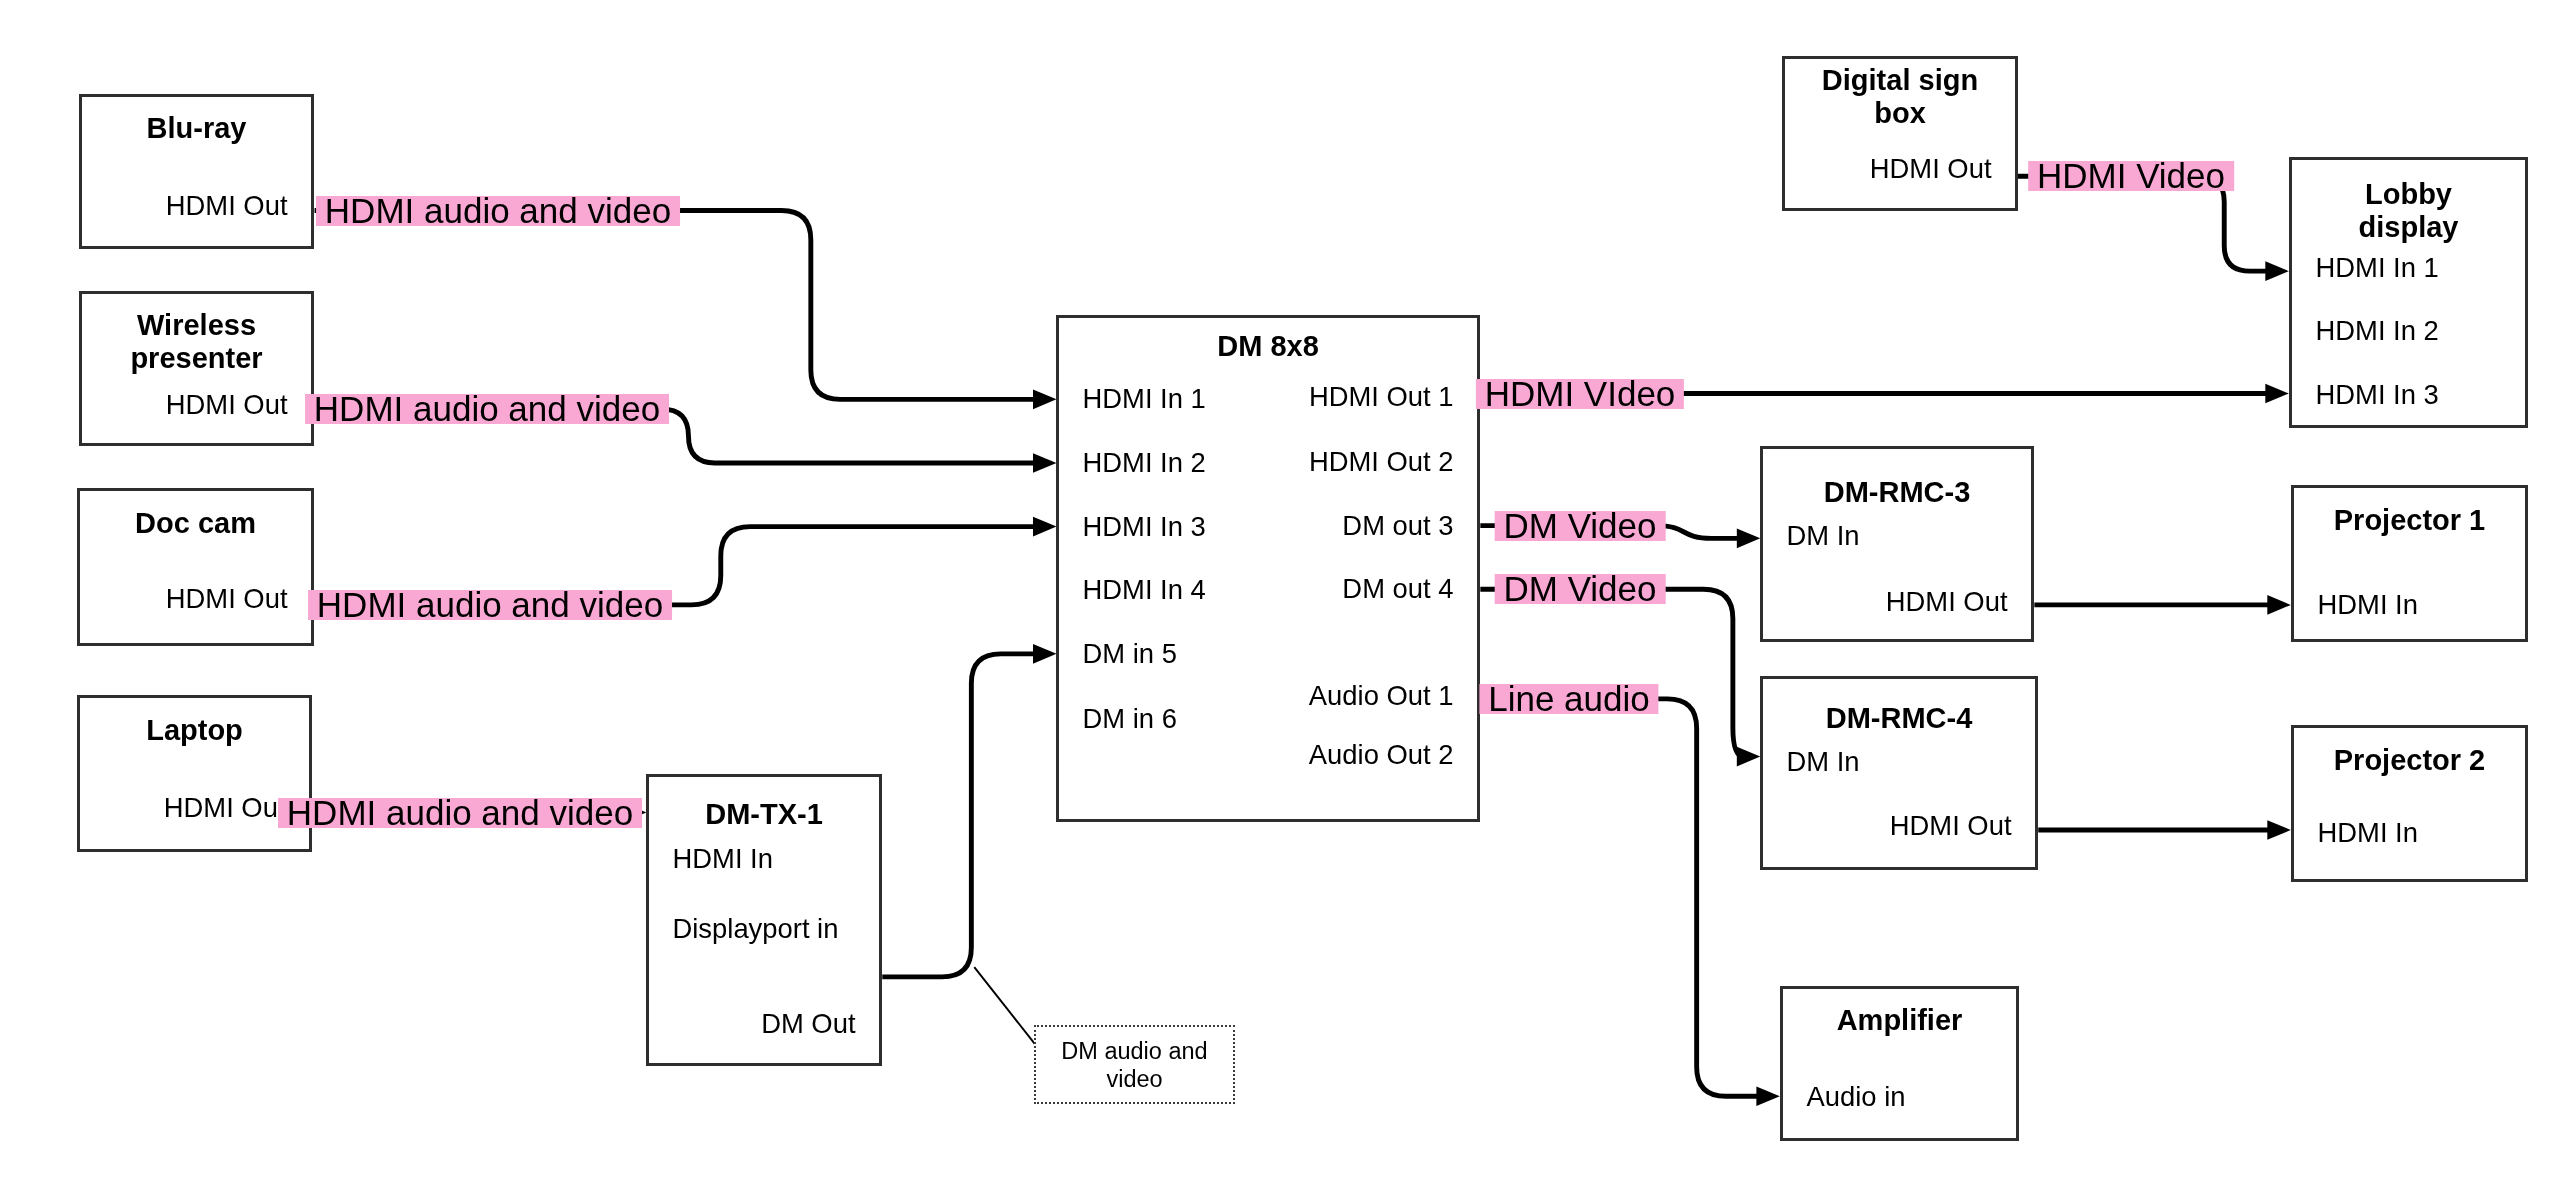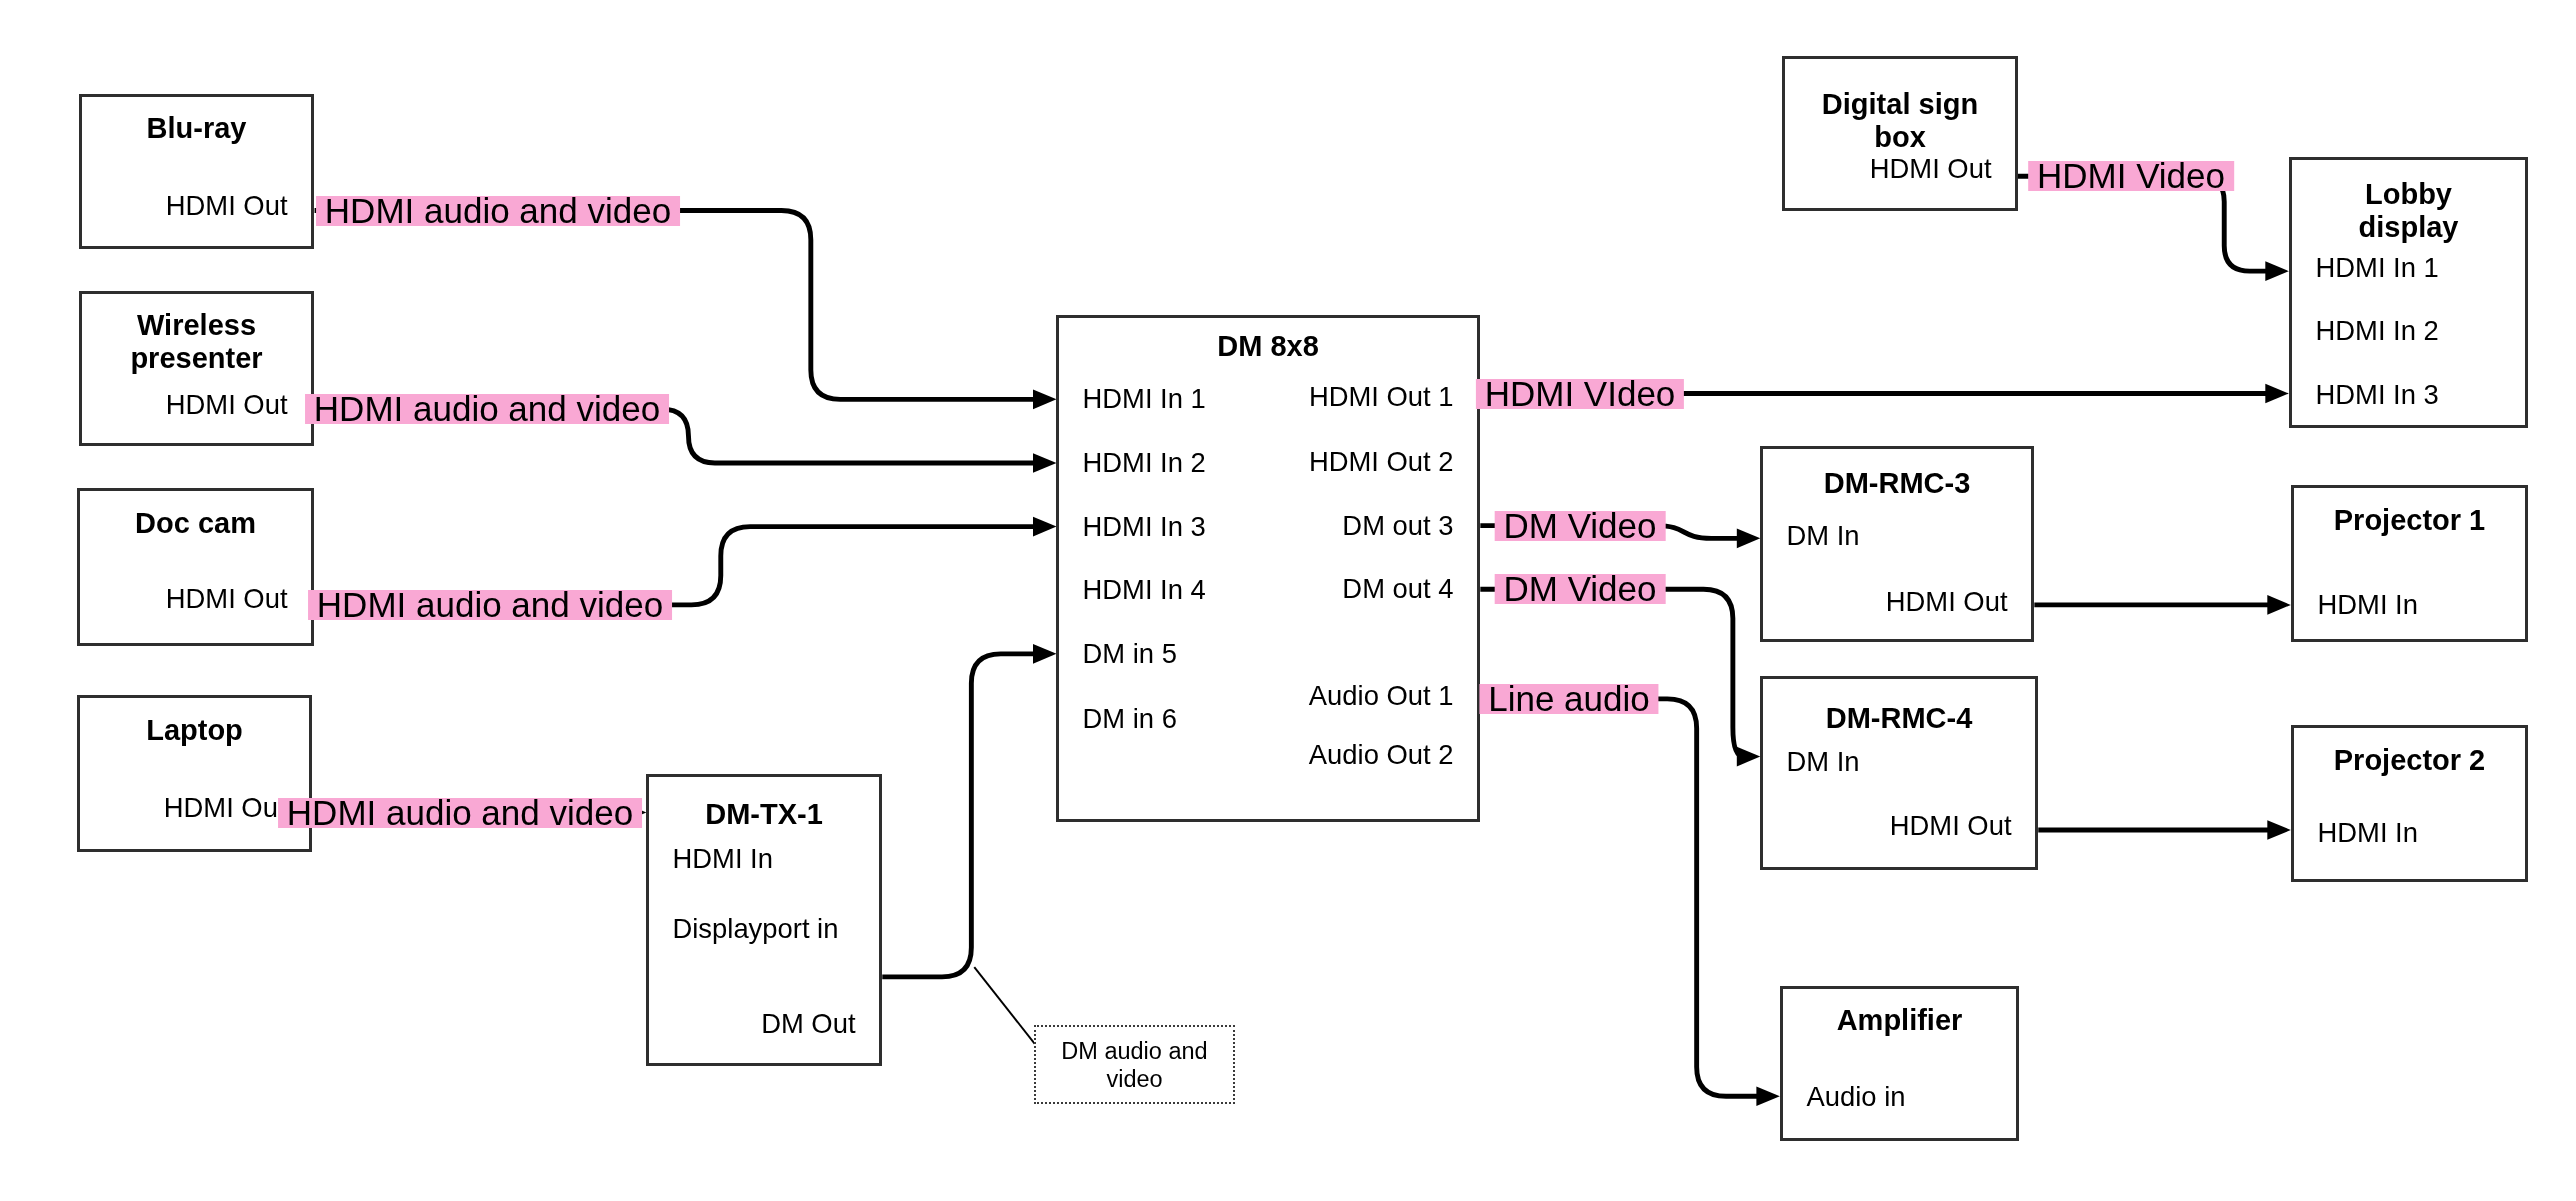--- a/index.html
+++ b/index.html
@@ -107,33 +107,33 @@
     <div class="port l" style="top:400px">DM in 6</div>
     <div class="port r" style="top:78px">HDMI Out 1</div>
     <div class="port r" style="top:143px">HDMI Out 2</div>
     <div class="port r" style="top:207px">DM out 3</div>
     <div class="port r" style="top:270px">DM out 4</div>
     <div class="port r" style="top:377px">Audio Out 1</div>
     <div class="port r" style="top:436px">Audio Out 2</div>
   </div>
 
   <div class="node" style="left:1782px;top:56px;width:236px;height:155px">
-    <div class="title" style="margin-top:29px;max-width:186px">Digital sign box</div>
+    <div class="title" style="margin-top:5px;max-width:186px">Digital sign box</div>
     <div class="port r" style="top:109px">HDMI Out</div>
   </div>
 
   <div class="node" style="left:2289px;top:157px;width:239px;height:271px">
     <div class="title" style="margin-top:18px;max-width:166px">Lobby display</div>
     <div class="port l" style="top:107px">HDMI In 1</div>
     <div class="port l" style="top:170px">HDMI In 2</div>
     <div class="port l" style="top:234px">HDMI In 3</div>
   </div>
 
   <div class="node" style="left:1760px;top:446px;width:274px;height:196px">
-    <div class="title" style="margin-top:18px">DM-RMC-3</div>
+    <div class="title" style="margin-top:27px">DM-RMC-3</div>
     <div class="port l" style="top:86px">DM In</div>
     <div class="port r" style="top:152px">HDMI Out</div>
   </div>
 
   <div class="node" style="left:2291px;top:485px;width:237px;height:157px">
     <div class="title" style="margin-top:15.7px">Projector 1</div>
     <div class="port l" style="top:116px">HDMI In</div>
   </div>
 
   <div class="node" style="left:1760px;top:676px;width:278px;height:194px">

